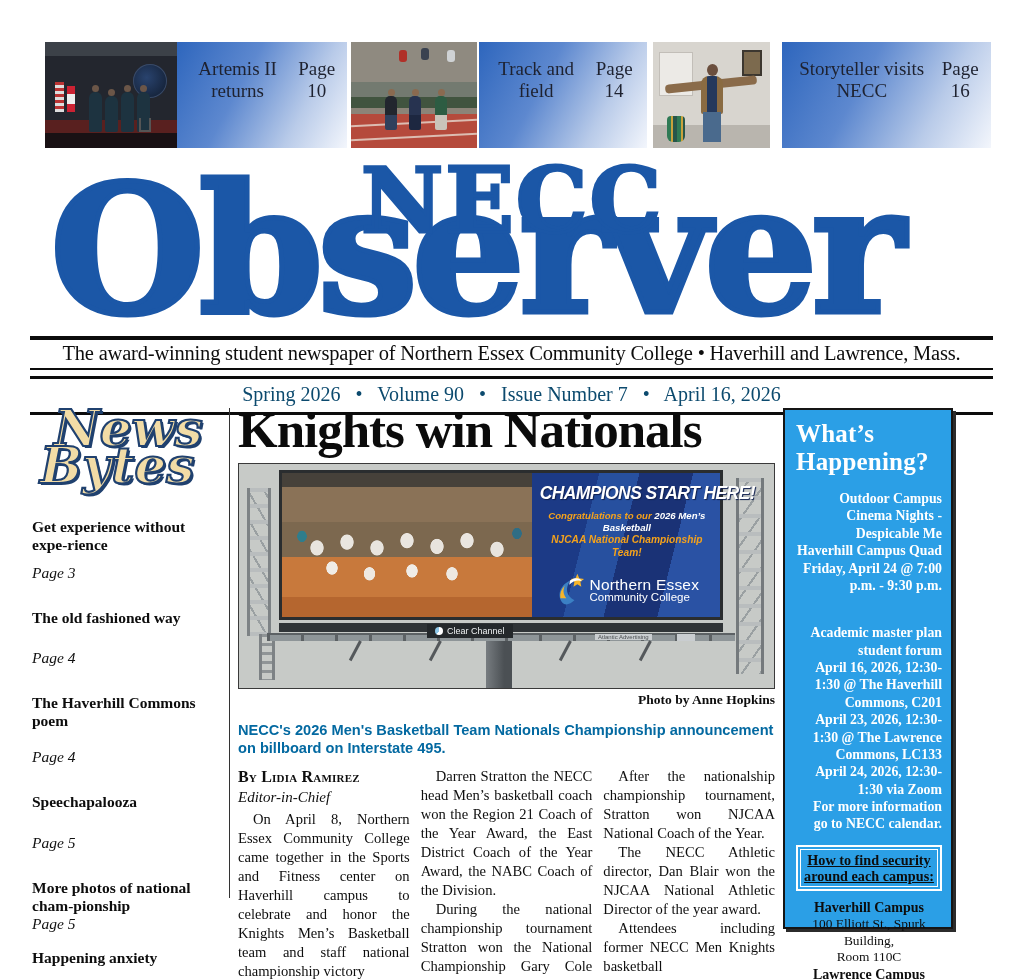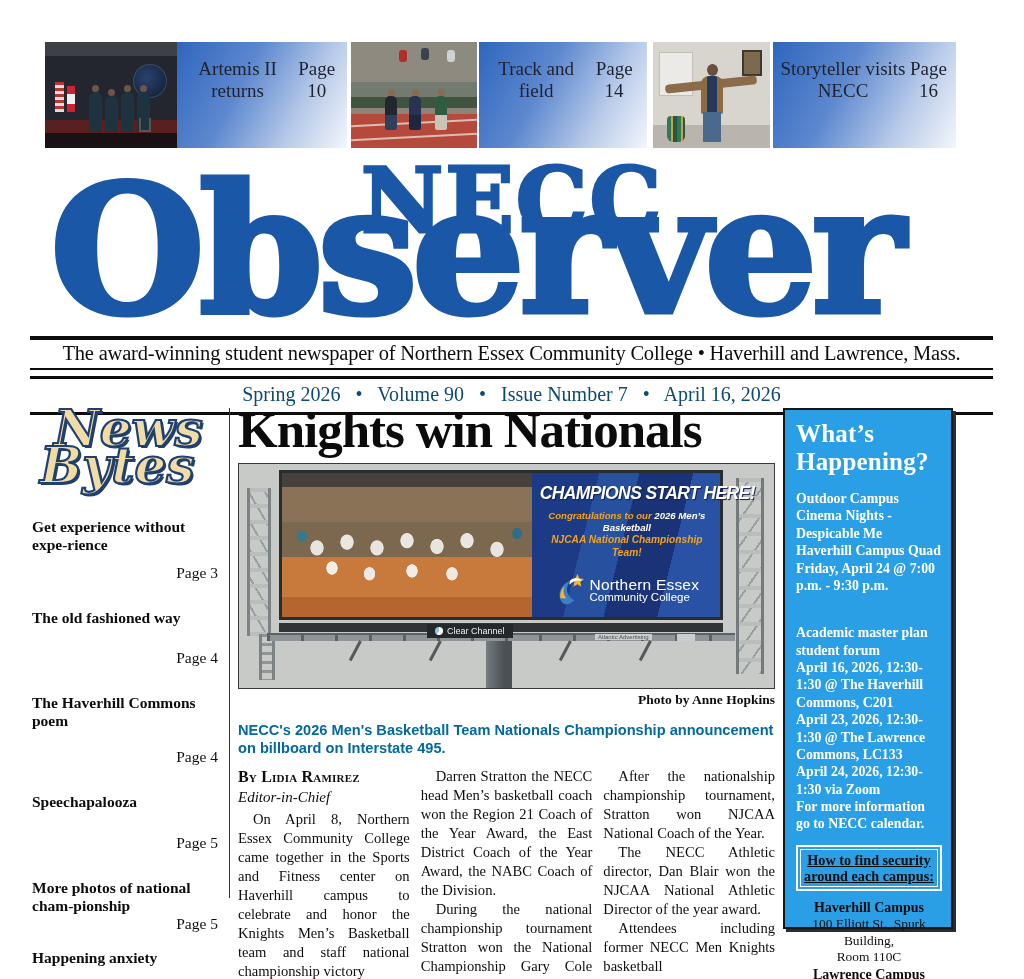--- a/index.html
+++ b/index.html
@@ -90,21 +90,21 @@
   .nb-logo {
     font-family:"DejaVu Serif", serif; font-style:italic; font-weight:bold;
     font-size:50px; line-height:0.74; color:#f2dca6;
     -webkit-text-stroke:2.2px #20416f; text-shadow:2px 2px 0 #20416f;
     margin-bottom:34px;
   }
   .nb-logo .l1 { margin-left:22px; }
   .nb-logo .l2 { margin-left:8px; }
   .nb-item { margin-bottom:27px; }
   .nb-title { font-weight:bold; font-size:15.5px; line-height:1.18; color:#0d0d0d; }
-  .nb-page { text-align:right; font-size:15.5px; margin-top:9px; padding-right:4px; color:#111; }
+  .nb-page { font-size:15.5px; margin-top:9px; padding-right:4px; color:#111;font-style:italic; }
   .vrule { position:absolute; left:229px; top:408px; height:490px; border-left:1.5px solid #333; }
 
   
   .main { position:absolute; left:238px; top:404px; width:537px; }
   .headline {
     font-family:"Liberation Serif", serif; font-weight:bold; font-size:51px;
     line-height:1.02; letter-spacing:-1px; white-space:nowrap; color:#0b0b0b;
   }
   
   .figure { position:relative; margin-top:7px; width:537px; height:226px; border:1.5px solid #3a3a3a;
@@ -177,21 +177,21 @@
   .col { flex:1; font-size:14.6px; line-height:1.3; text-align:justify; color:#0e0e0e; }
   .byline { font-weight:bold; font-variant:small-caps; font-size:16px; letter-spacing:0.2px; }
   .role { font-style:italic; font-size:15px; margin-bottom:2px; }
   .col p { text-indent:15px; }
 
   
   .whats { position:absolute; left:783px; top:408px; width:170px; height:521px;
     background:#2b9fe6; border:2px solid #151515; box-shadow:3px 3px 0 #2b2b2b;
     color:#fff; padding:10px 9px 0 11px; font-family:"Liberation Serif", serif; }
   .wh-title { font-weight:bold; font-size:25px; line-height:1.12; margin-bottom:14px; letter-spacing:0.2px; }
-  .wh-event { font-weight:bold; font-size:13.8px; line-height:1.26; white-space:pre-line; margin-bottom:30px; }
+  .wh-event { font-weight:bold; font-size:13.8px; line-height:1.26; white-space:pre-line; margin-bottom:30px;text-align:right; }
   .sec-box { border:2px solid #fff; padding:2px; margin:2px 0 8px 0; }
   .sec-box-inner { border:1.5px solid #fff; padding:2px 2px; }
   .sec-head { color:#0d0d0d; font-weight:bold; font-size:14.2px; line-height:1.15; text-align:center;
     text-decoration:underline; }
   .sec-details { color:#0d0d0d; text-align:center; font-size:13.4px; line-height:1.22; }
   .sec-details .campus { font-weight:bold; font-size:14px; }
 </style>
 </head>
 <body>
 
@@ -228,21 +228,21 @@
     </div>
     <div class="ban-photo ph3">
       <div class="board"></div>
       <div class="pic"></div>
       <div class="arms"></div>
       <div class="torso"></div>
       <div class="head"></div>
       <div class="legs"></div>
       <div class="drum"></div>
     </div>
-    <div class="ban-cap" style="width:183px; margin-left:3px">
+    <div class="ban-cap" style="width:209px; margin-left:12px">
       <div>Storyteller visits NECC</div>
       <div class="ban-page">Page 16</div>
     </div>
   </div>
 
   <div class="observer">Observer</div>
   <div class="necc">NECC</div>
 
   <div class="ruleblock">
     <div class="r-thick"></div>

